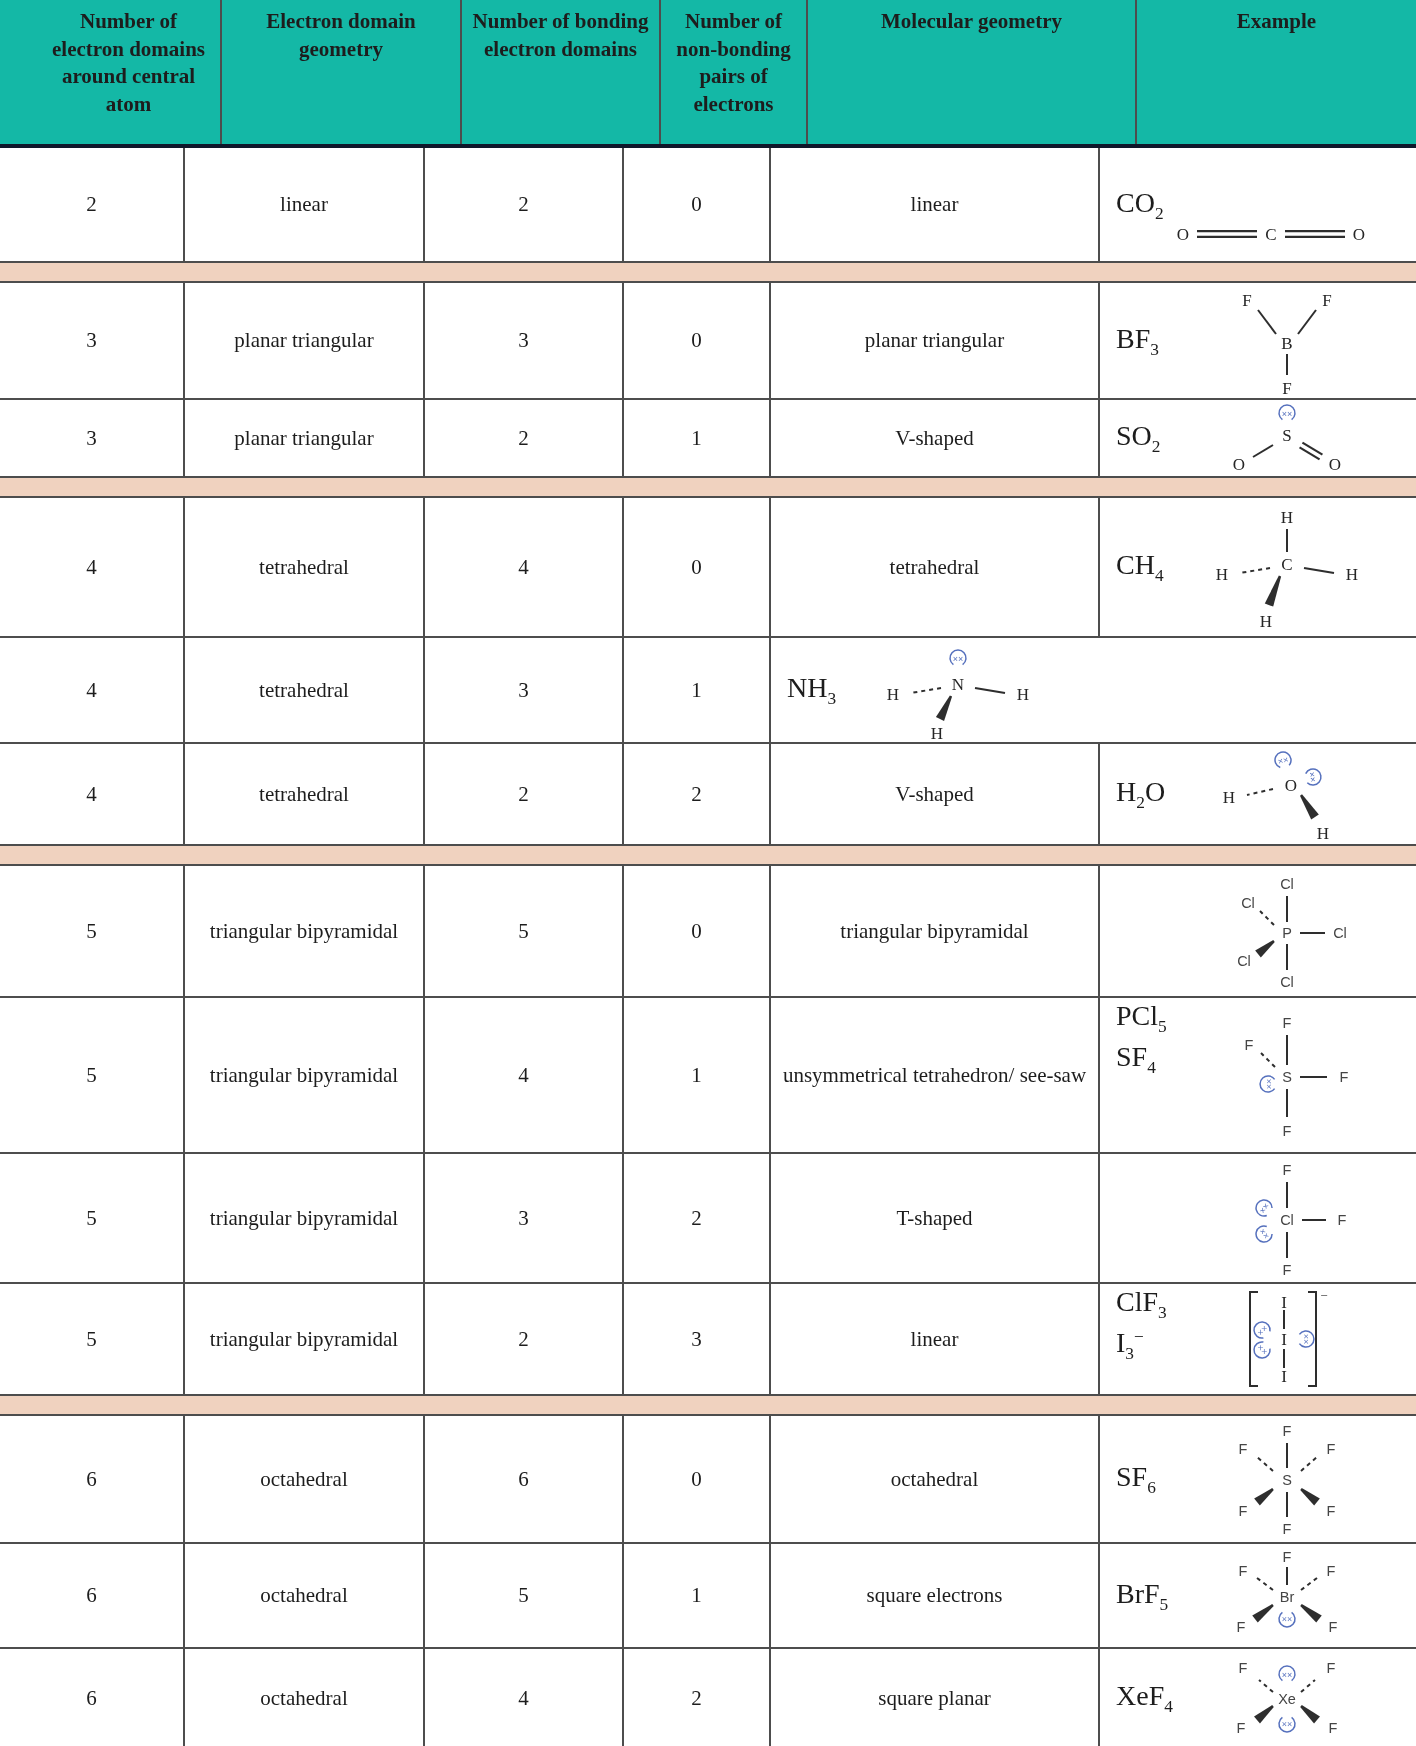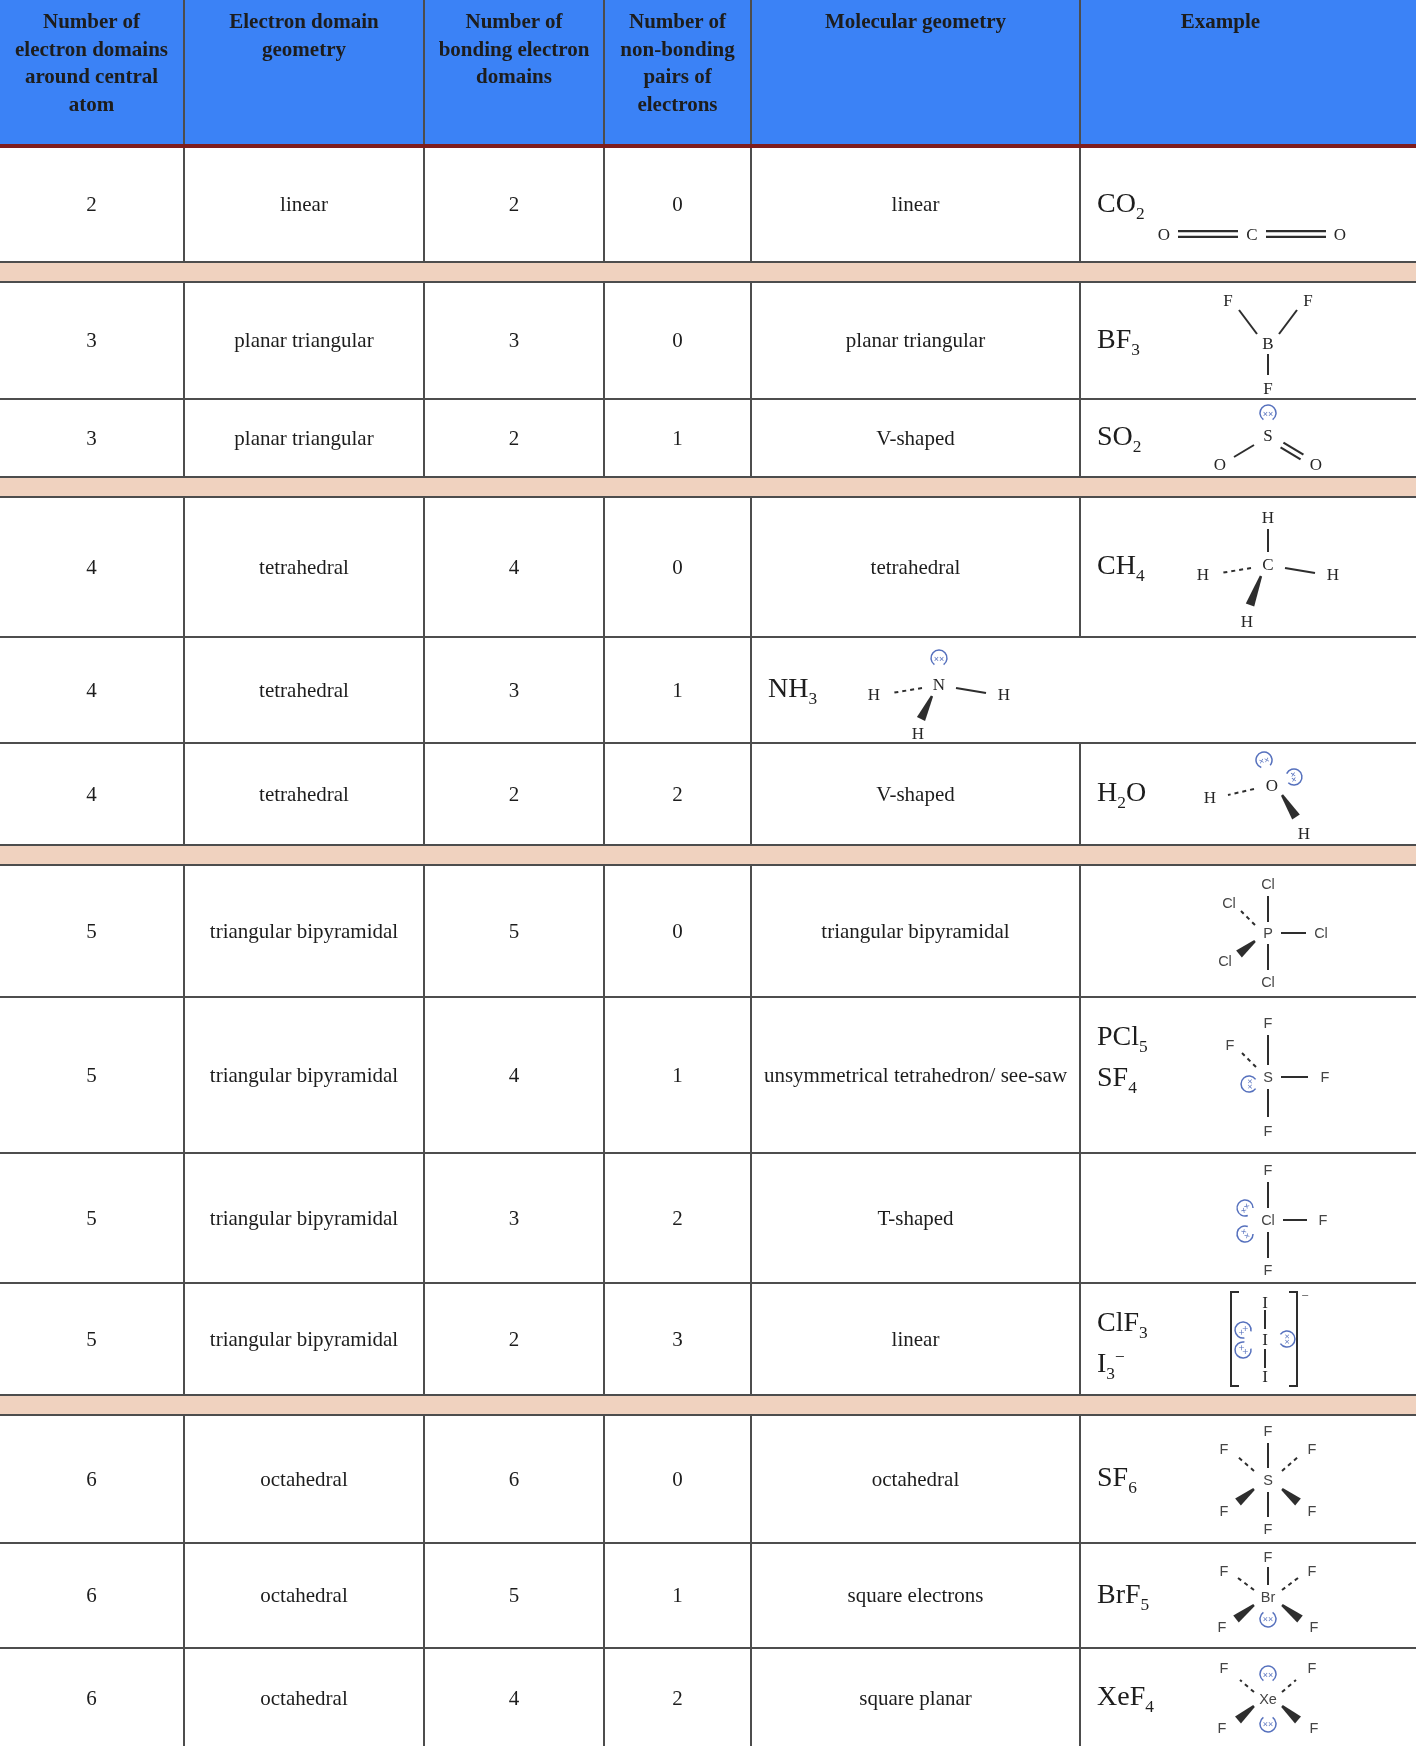--- a/index.html
+++ b/index.html
@@ -1,36 +1,36 @@
 <!DOCTYPE html>
 <html><head>
 <meta charset="utf-8">
 <title>VSEPR geometry table</title>
 <style>
   html,body{margin:0;padding:0;background:#ffffff;}
   body{width:1416px;font-family:"Liberation Serif",serif;color:#1d1d1d;}
   #table{width:1416px;}
   .hdr-row,.row{display:flex;box-sizing:border-box;}
-  .hdr-row{background:#3b82f6;border-bottom:4px solid #7f1d1d;height:148px;}
+  .hdr-row{background:#14b8a6;border-bottom:4px solid #0f172a;height:148px;justify-content:flex-end;}
   .row{background:#ffffff;border-bottom:2px solid #4d4d4d;}
   .row:last-child{border-bottom:none;}
   .band{height:20px;background:#f0d2bf;border-bottom:2px solid #4d4d4d;box-sizing:border-box;}
   .cell{box-sizing:border-box;display:flex;align-items:center;justify-content:center;
         text-align:center;font-size:21px;line-height:1.25;padding:4px 8px;}
   .c1{width:185px;border-right:2px solid #4d4d4d;}
   .c2{width:240px;border-right:2px solid #4d4d4d;}
-  .c3{width:180px;border-right:2px solid #4d4d4d;}
+  .c3{width:199px;border-right:2px solid #4d4d4d;}
   .c4{width:147px;border-right:2px solid #4d4d4d;}
   .c5{width:329px;border-right:2px solid #4d4d4d;}
   .c6{width:279px;}
   .hdr-row .cell{align-items:flex-start;font-weight:bold;padding-top:8px;font-size:21px;line-height:1.32;}
   .example{padding:0;display:flex;align-items:stretch;justify-content:flex-start;}
   .formulas{width:94px;box-sizing:border-box;padding-left:16px;display:flex;flex-direction:column;
             justify-content:center;align-items:flex-start;gap:2px;font-size:28px;}
-  .formulas.top{justify-content:flex-start;padding-top:20px;}
+  .formulas.top{justify-content:flex-start;padding-top:0;}
   .formulas sub{font-size:62%;}
   .formulas sup{font-size:62%;}
   .structure{flex:1;display:flex;align-items:center;justify-content:center;height:100%;}
   .structure.vbottom{align-items:flex-end;justify-content:flex-end;padding-right:8px;padding-bottom:12px;box-sizing:border-box;}
   .atom-serif{font-family:"Liberation Serif",serif;font-size:17px;fill:#262626;}
   .atom-sans{font-family:"Liberation Sans",sans-serif;font-size:14.5px;fill:#454545;}
   .lp-x{font-family:"Liberation Sans",sans-serif;font-size:9px;}
   .charge{font-family:"Liberation Serif",serif;font-size:13px;fill:#333333;}
 </style>
 </head>

